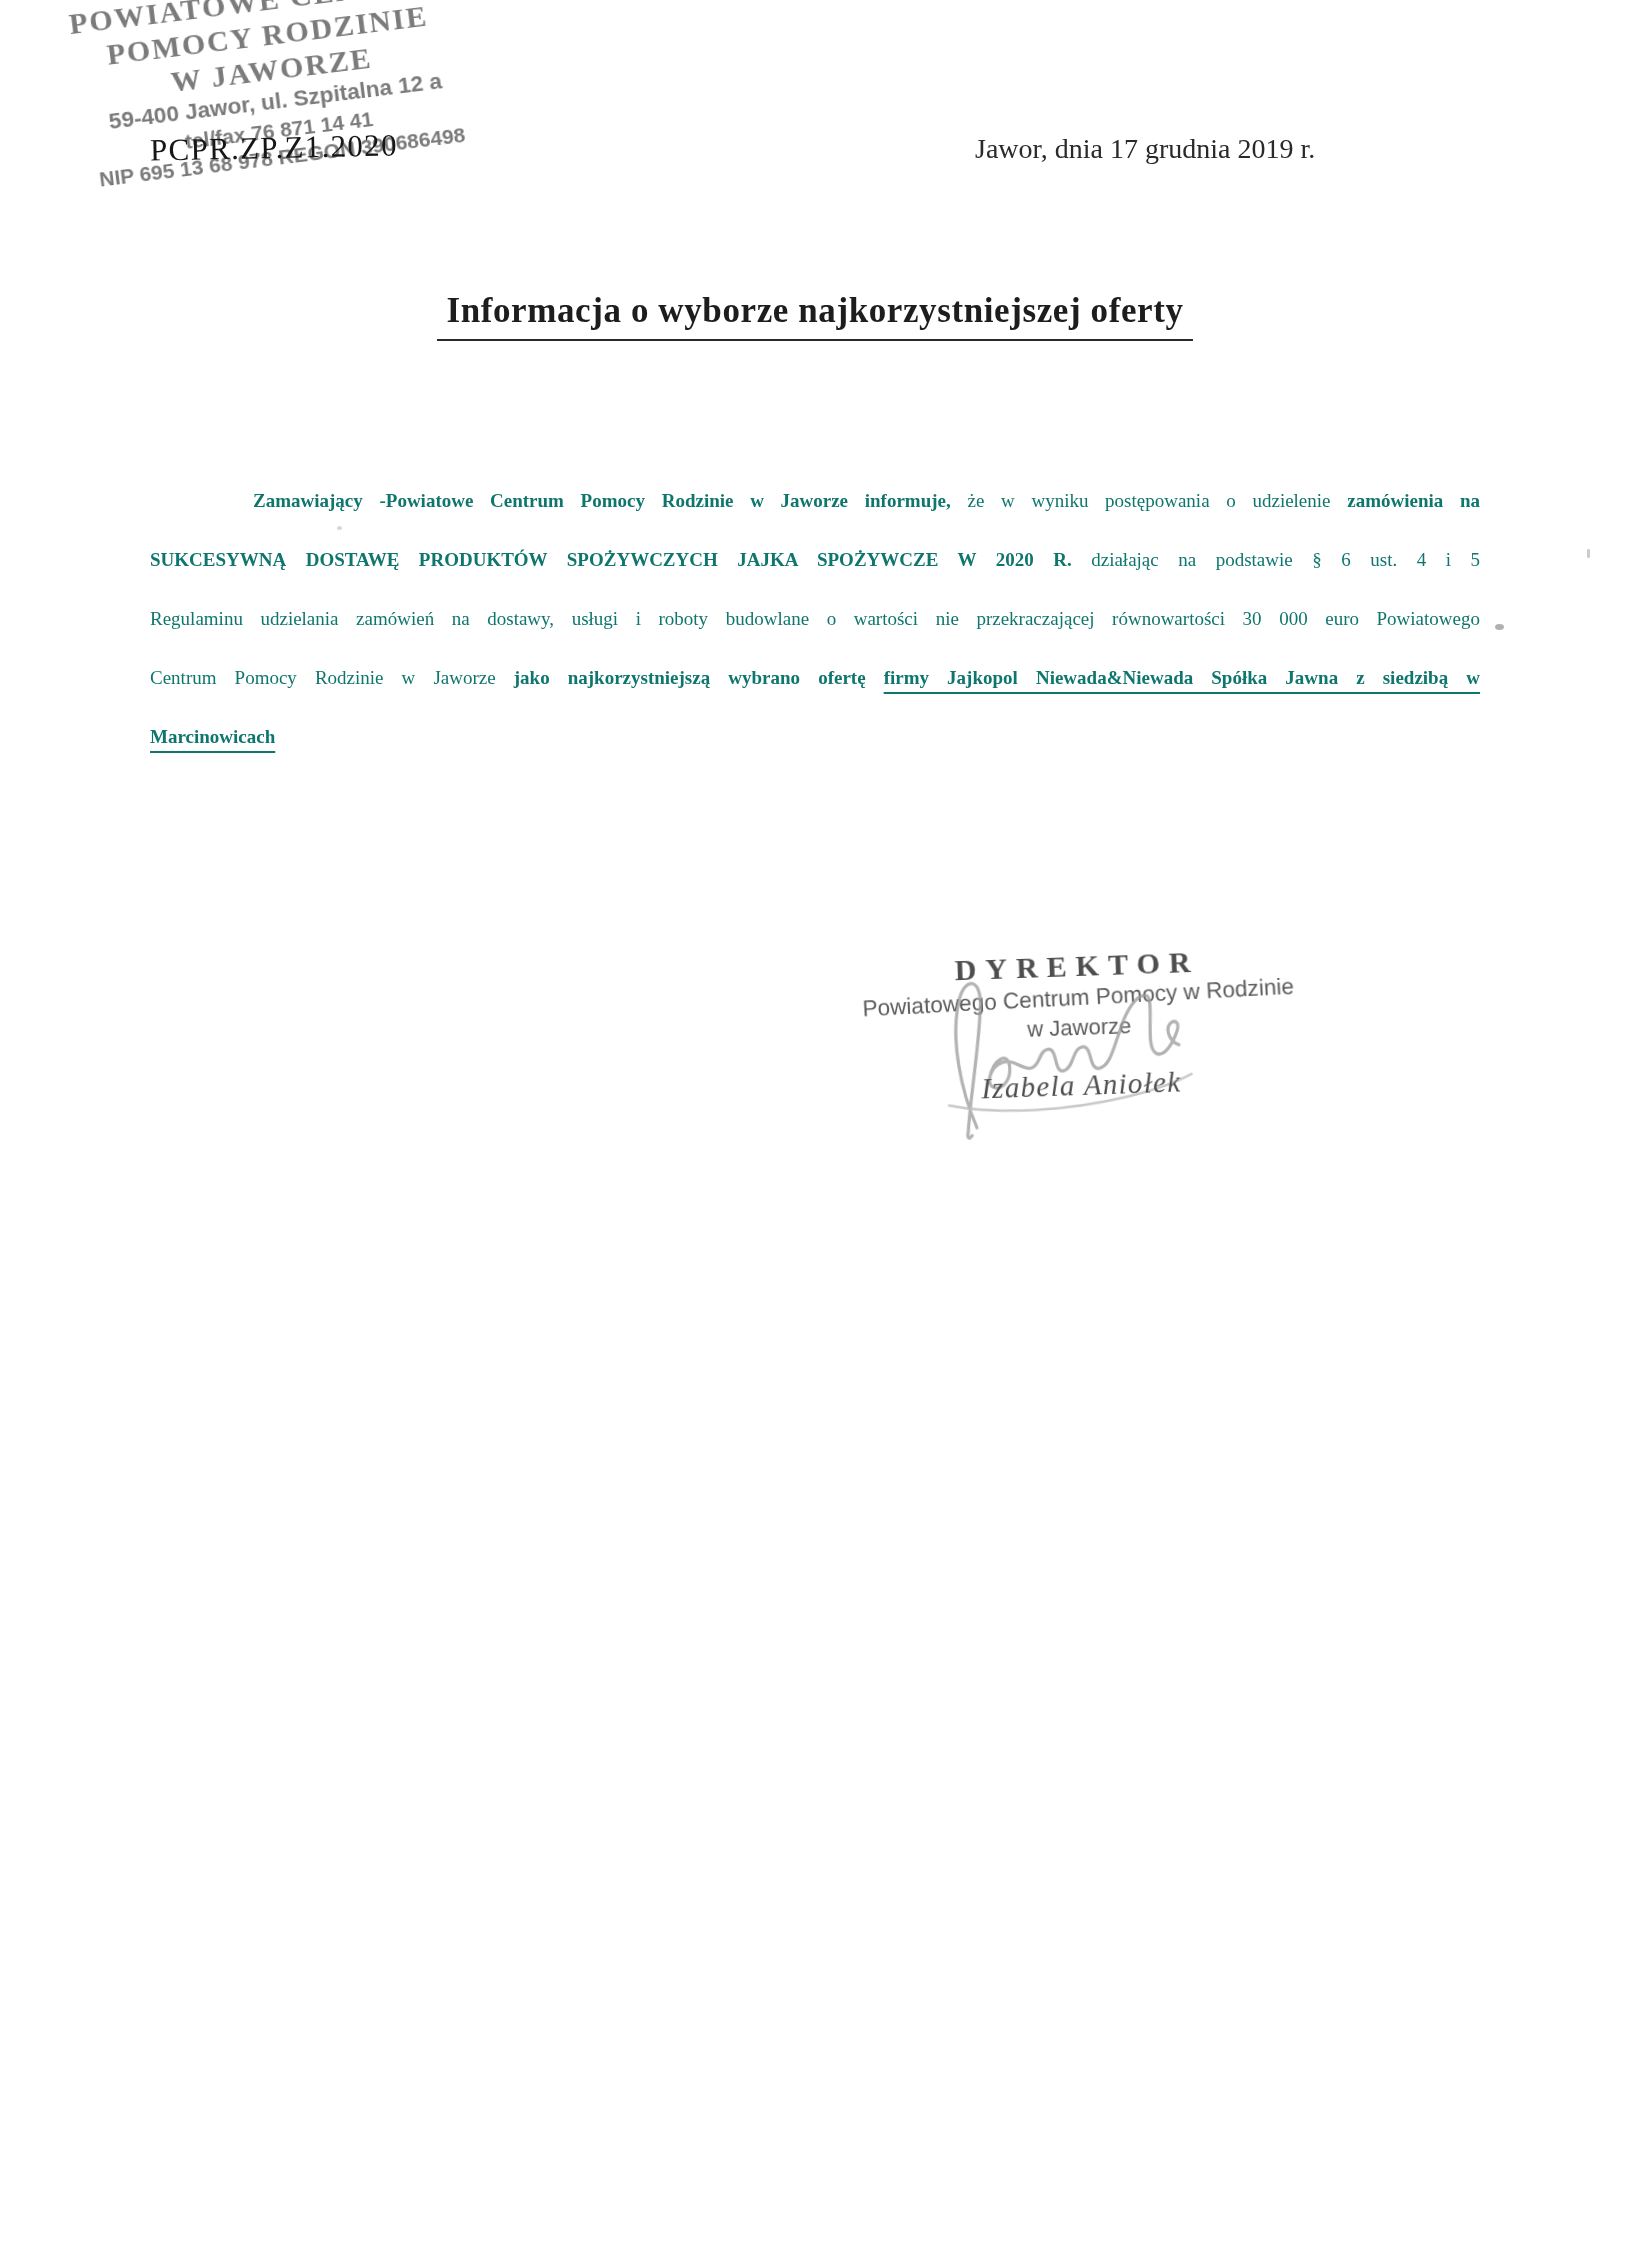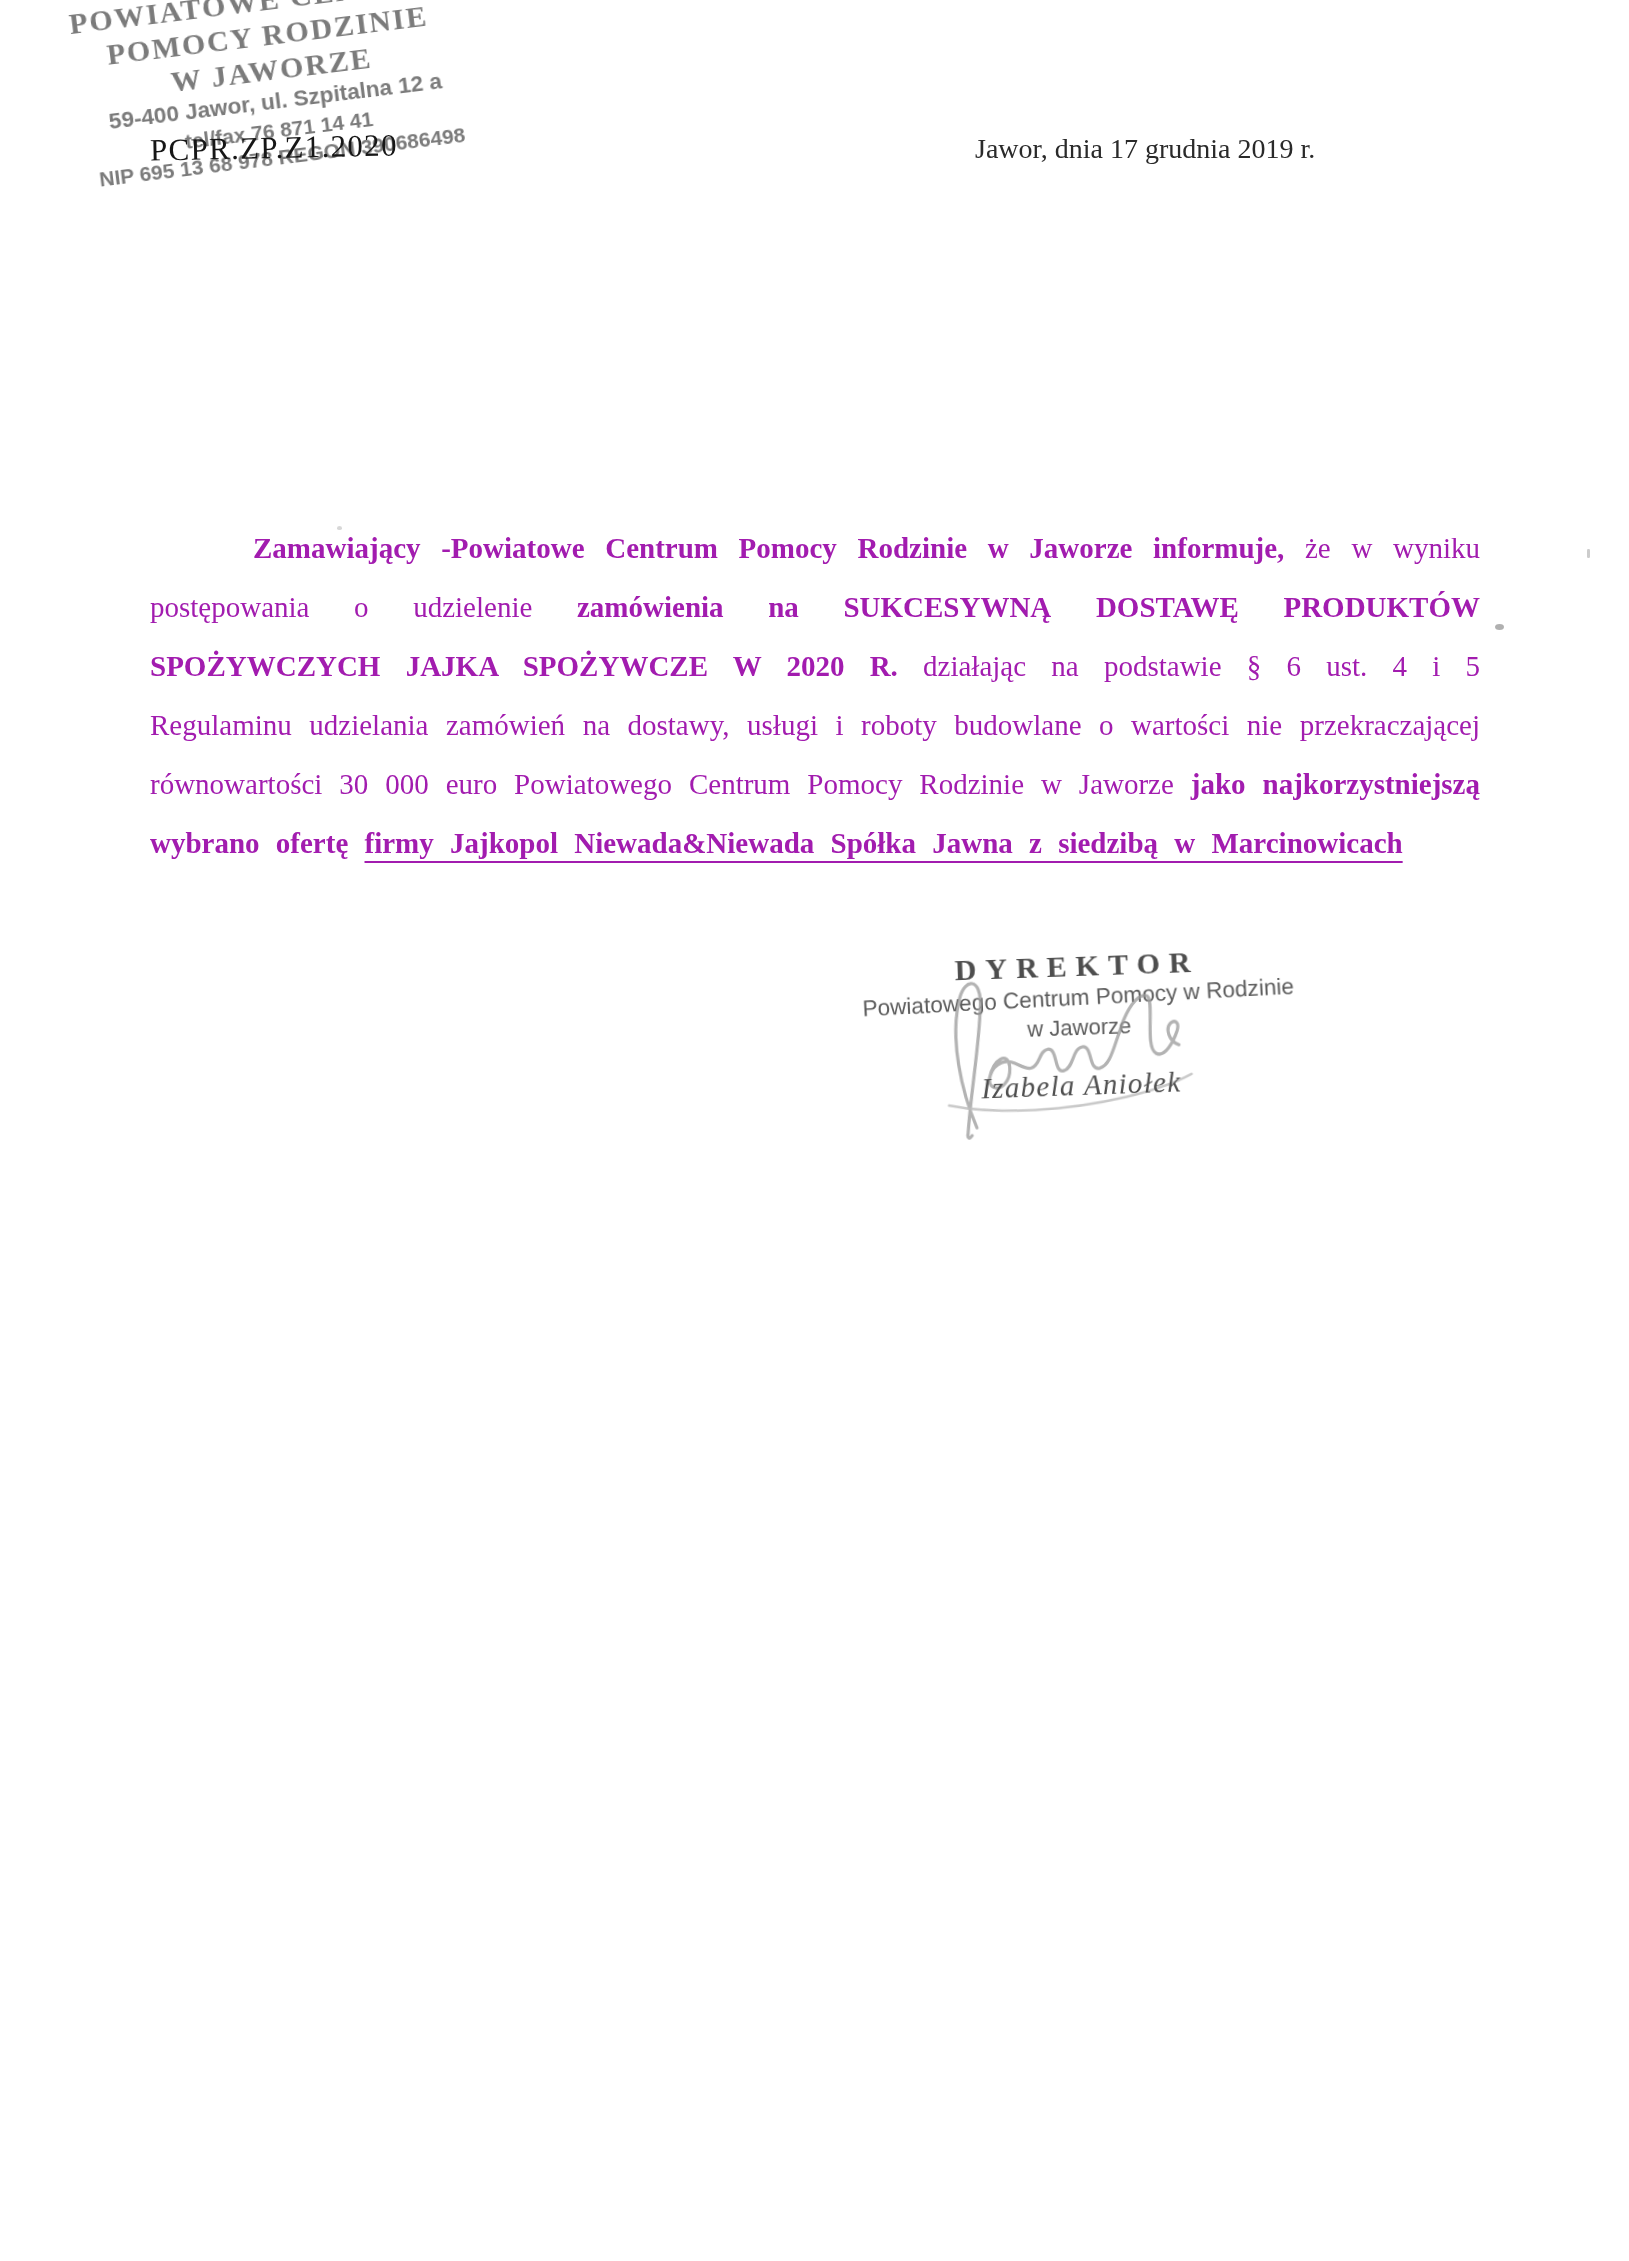--- a/index.html
+++ b/index.html
@@ -80,28 +80,28 @@
     letter-spacing: 0.6px;
     color: #1d1d1d;
     border-bottom: 2.6px solid #2a2a2a;
     padding: 0 9px 7.7px 9px;
   }
 
   
   .body-par {
     position: absolute;
     left: 150px;
-    top: 490px;
+    top: 452px;
     width: 1330px;
-    font-size: 29px;
+    font-size: 19px;
     line-height: 59px;
     text-align: justify;
     text-indent: 103px;
     word-spacing: 9px;
-    color: #a21caf;
+    color: #0f766e;
   }
   .seg-bold { font-weight: bold; }
   .seg-bold-underline {
     font-weight: bold;
     text-decoration: underline;
     text-decoration-thickness: 1.9px;
     text-underline-offset: 7.7px;
   }
 
   
@@ -196,20 +196,23 @@
     <div class="serif-line">W JAWORZE</div>
     <div class="sans-line">59-400 Jawor, ul. Szpitalna 12 a</div>
     <div class="sans-line small">tel/fax 76 871 14 41</div>
     <div class="sans-line small">NIP 695 13 68 978  REGON 390686498</div>
   </div>
 
   <div class="ref-number">PCPR.ZP.Z1.2020</div>
 
   <div class="date-line">Jawor, dnia 17 grudnia 2019 r.</div>
 
+  <div class="doc-title">
+    <span>Informacja o wyborze najkorzystniejszej oferty</span>
+  </div>
 
   <p class="body-par"><span class="seg-bold">Zamawiający -Powiatowe Centrum Pomocy Rodzinie w Jaworze informuje,</span><span> że w wyniku postępowania o udzielenie </span><span class="seg-bold">zamówienia na SUKCESYWNĄ DOSTAWĘ PRODUKTÓW SPOŻYWCZYCH JAJKA SPOŻYWCZE W 2020 R.</span><span> działając na podstawie § 6 ust. 4 i 5 Regulaminu udzielania zamówień na dostawy, usługi i roboty budowlane o wartości nie przekraczającej równowartości 30 000 euro Powiatowego Centrum Pomocy Rodzinie w Jaworze </span><span class="seg-bold">jako najkorzystniejszą wybrano ofertę </span><span class="seg-bold-underline">firmy Jajkopol Niewada&amp;Niewada Spółka Jawna z siedzibą w Marcinowicach</span></p>
 
   <div class="sig-block">
     <div class="sig-role">DYREKTOR</div>
     <div class="sig-org1">Powiatowego Centrum Pomocy w Rodzinie</div>
     <div class="sig-org2">w Jaworze</div>
 
     <svg class="sig-scribble" viewBox="0 0 480 260" fill="none" xmlns="http://www.w3.org/2000/svg">
       <path d="M96 236 C74 180 58 96 76 34 C86 2 110 4 108 44 C105 104 88 182 82 244 C80 252 84 254 88 248" stroke="#9a9a9a" stroke-width="5" stroke-linecap="round"></path>

